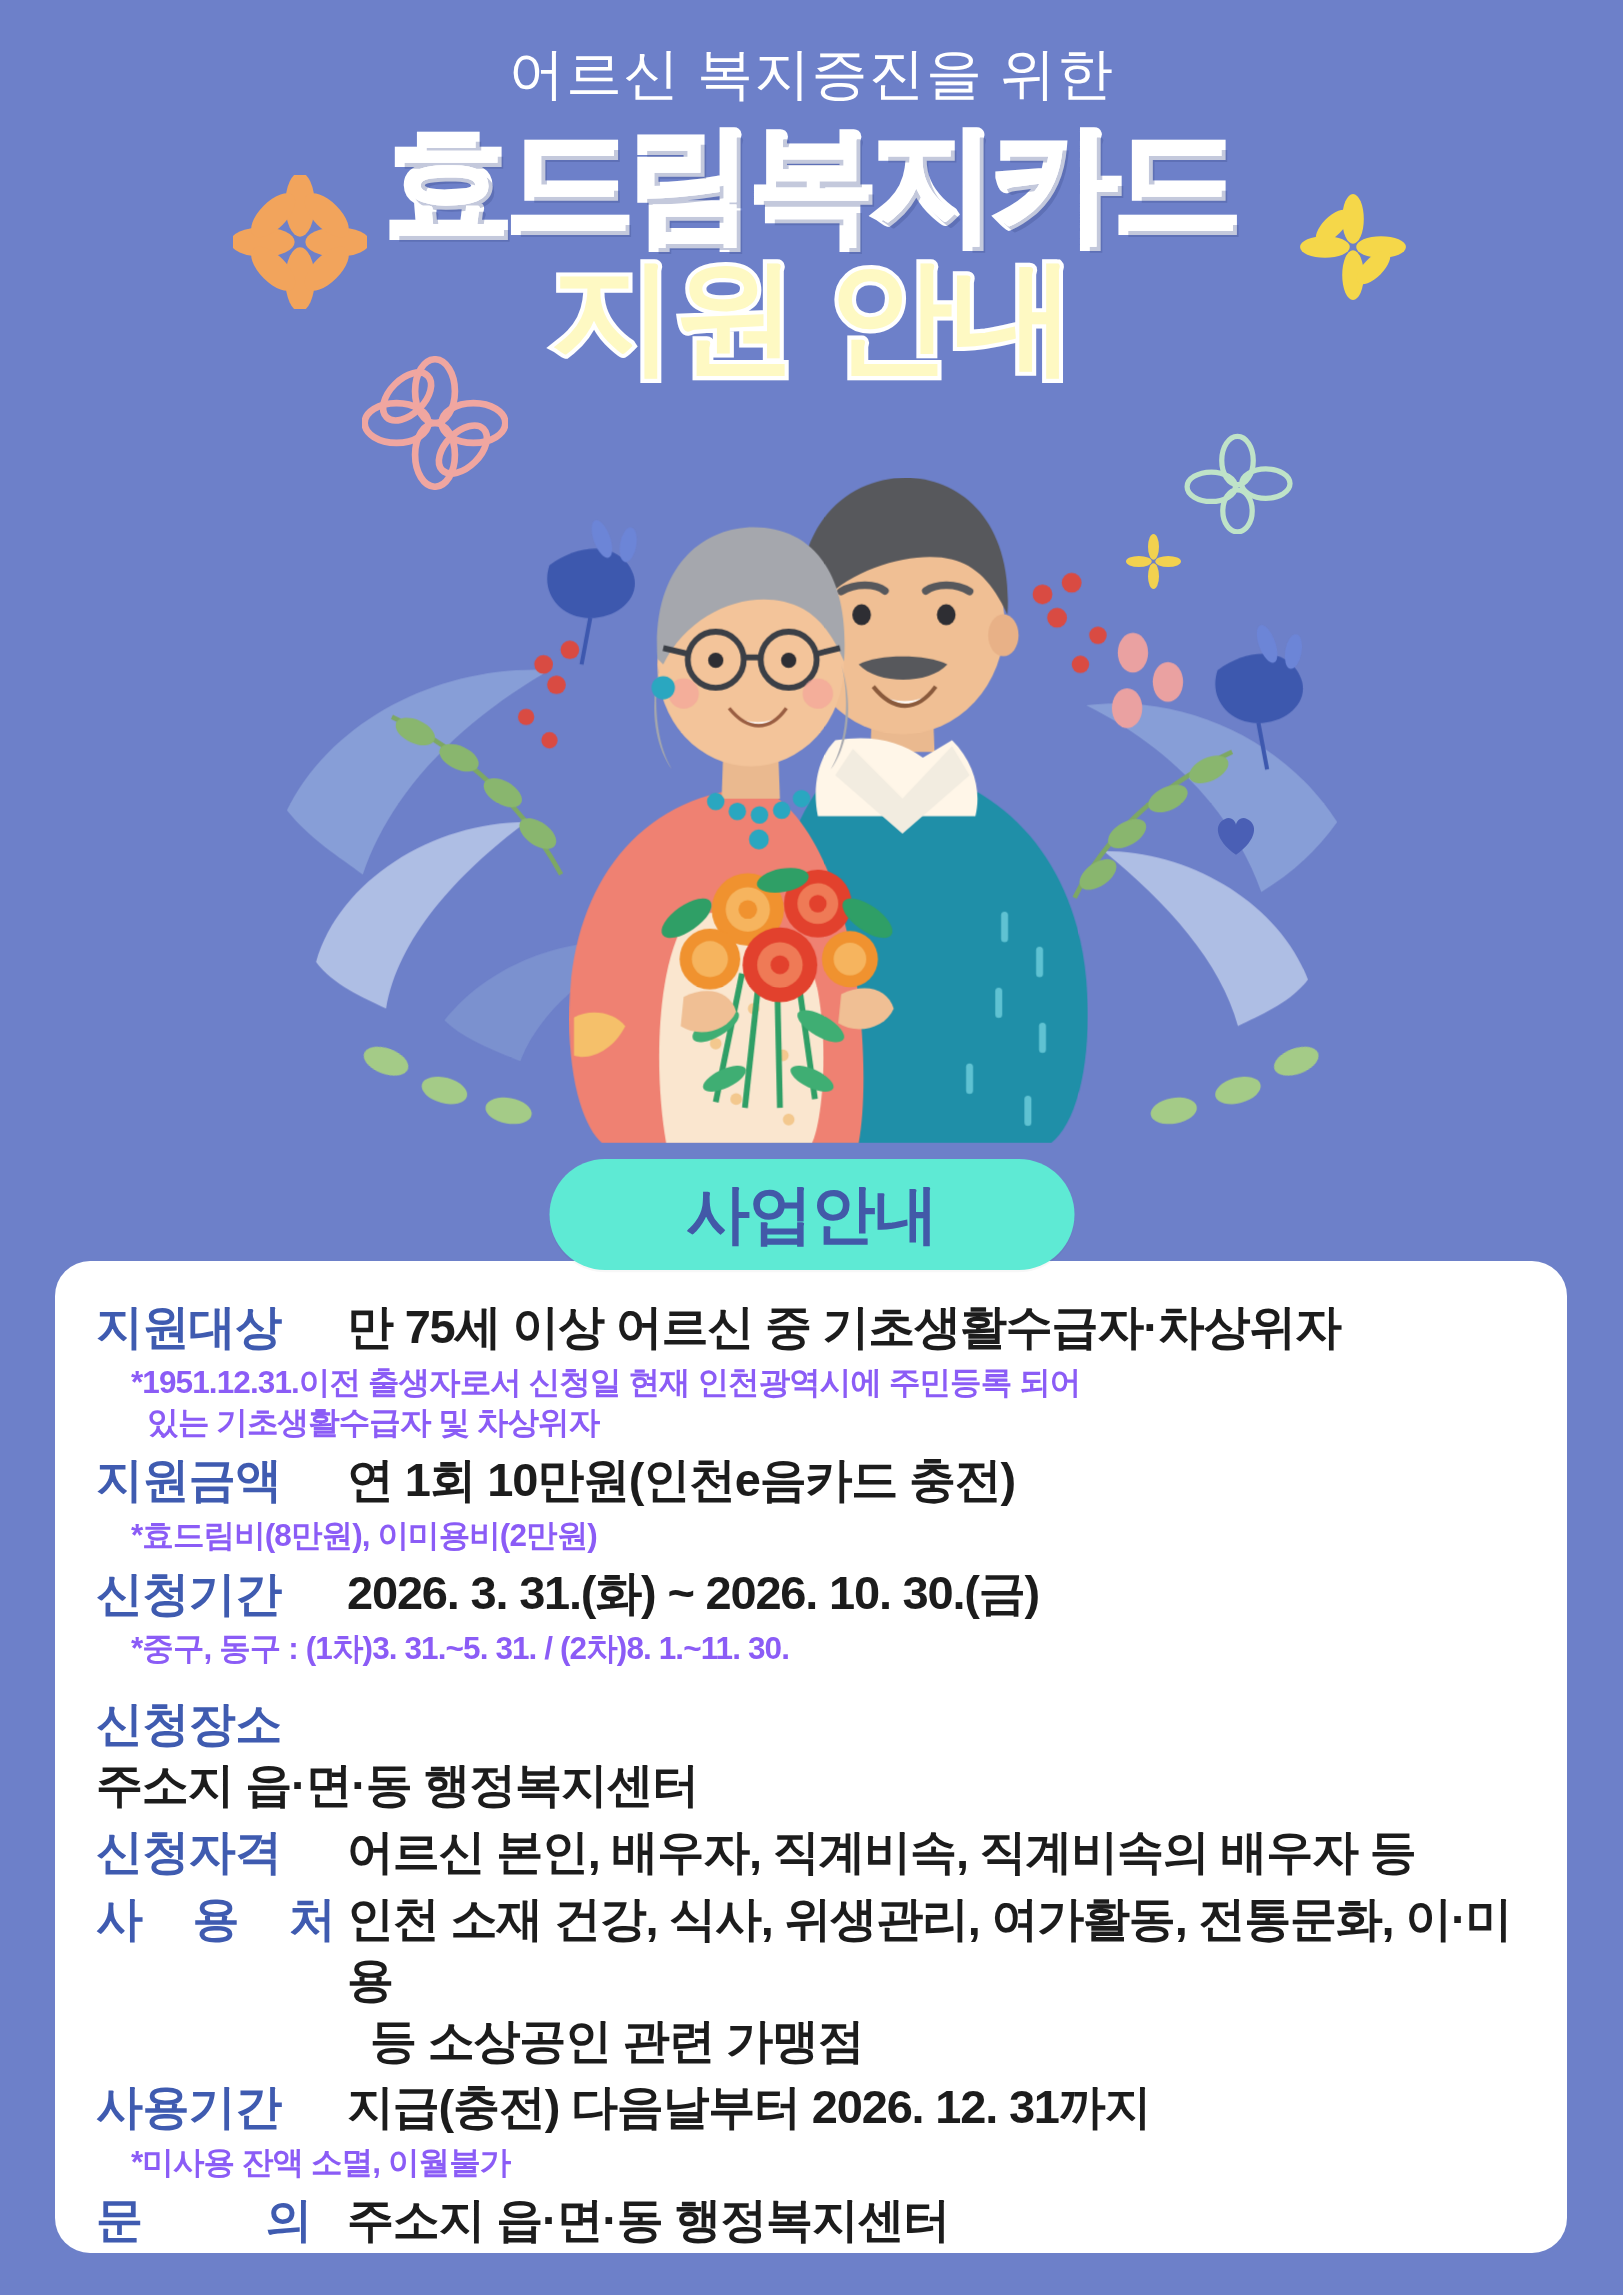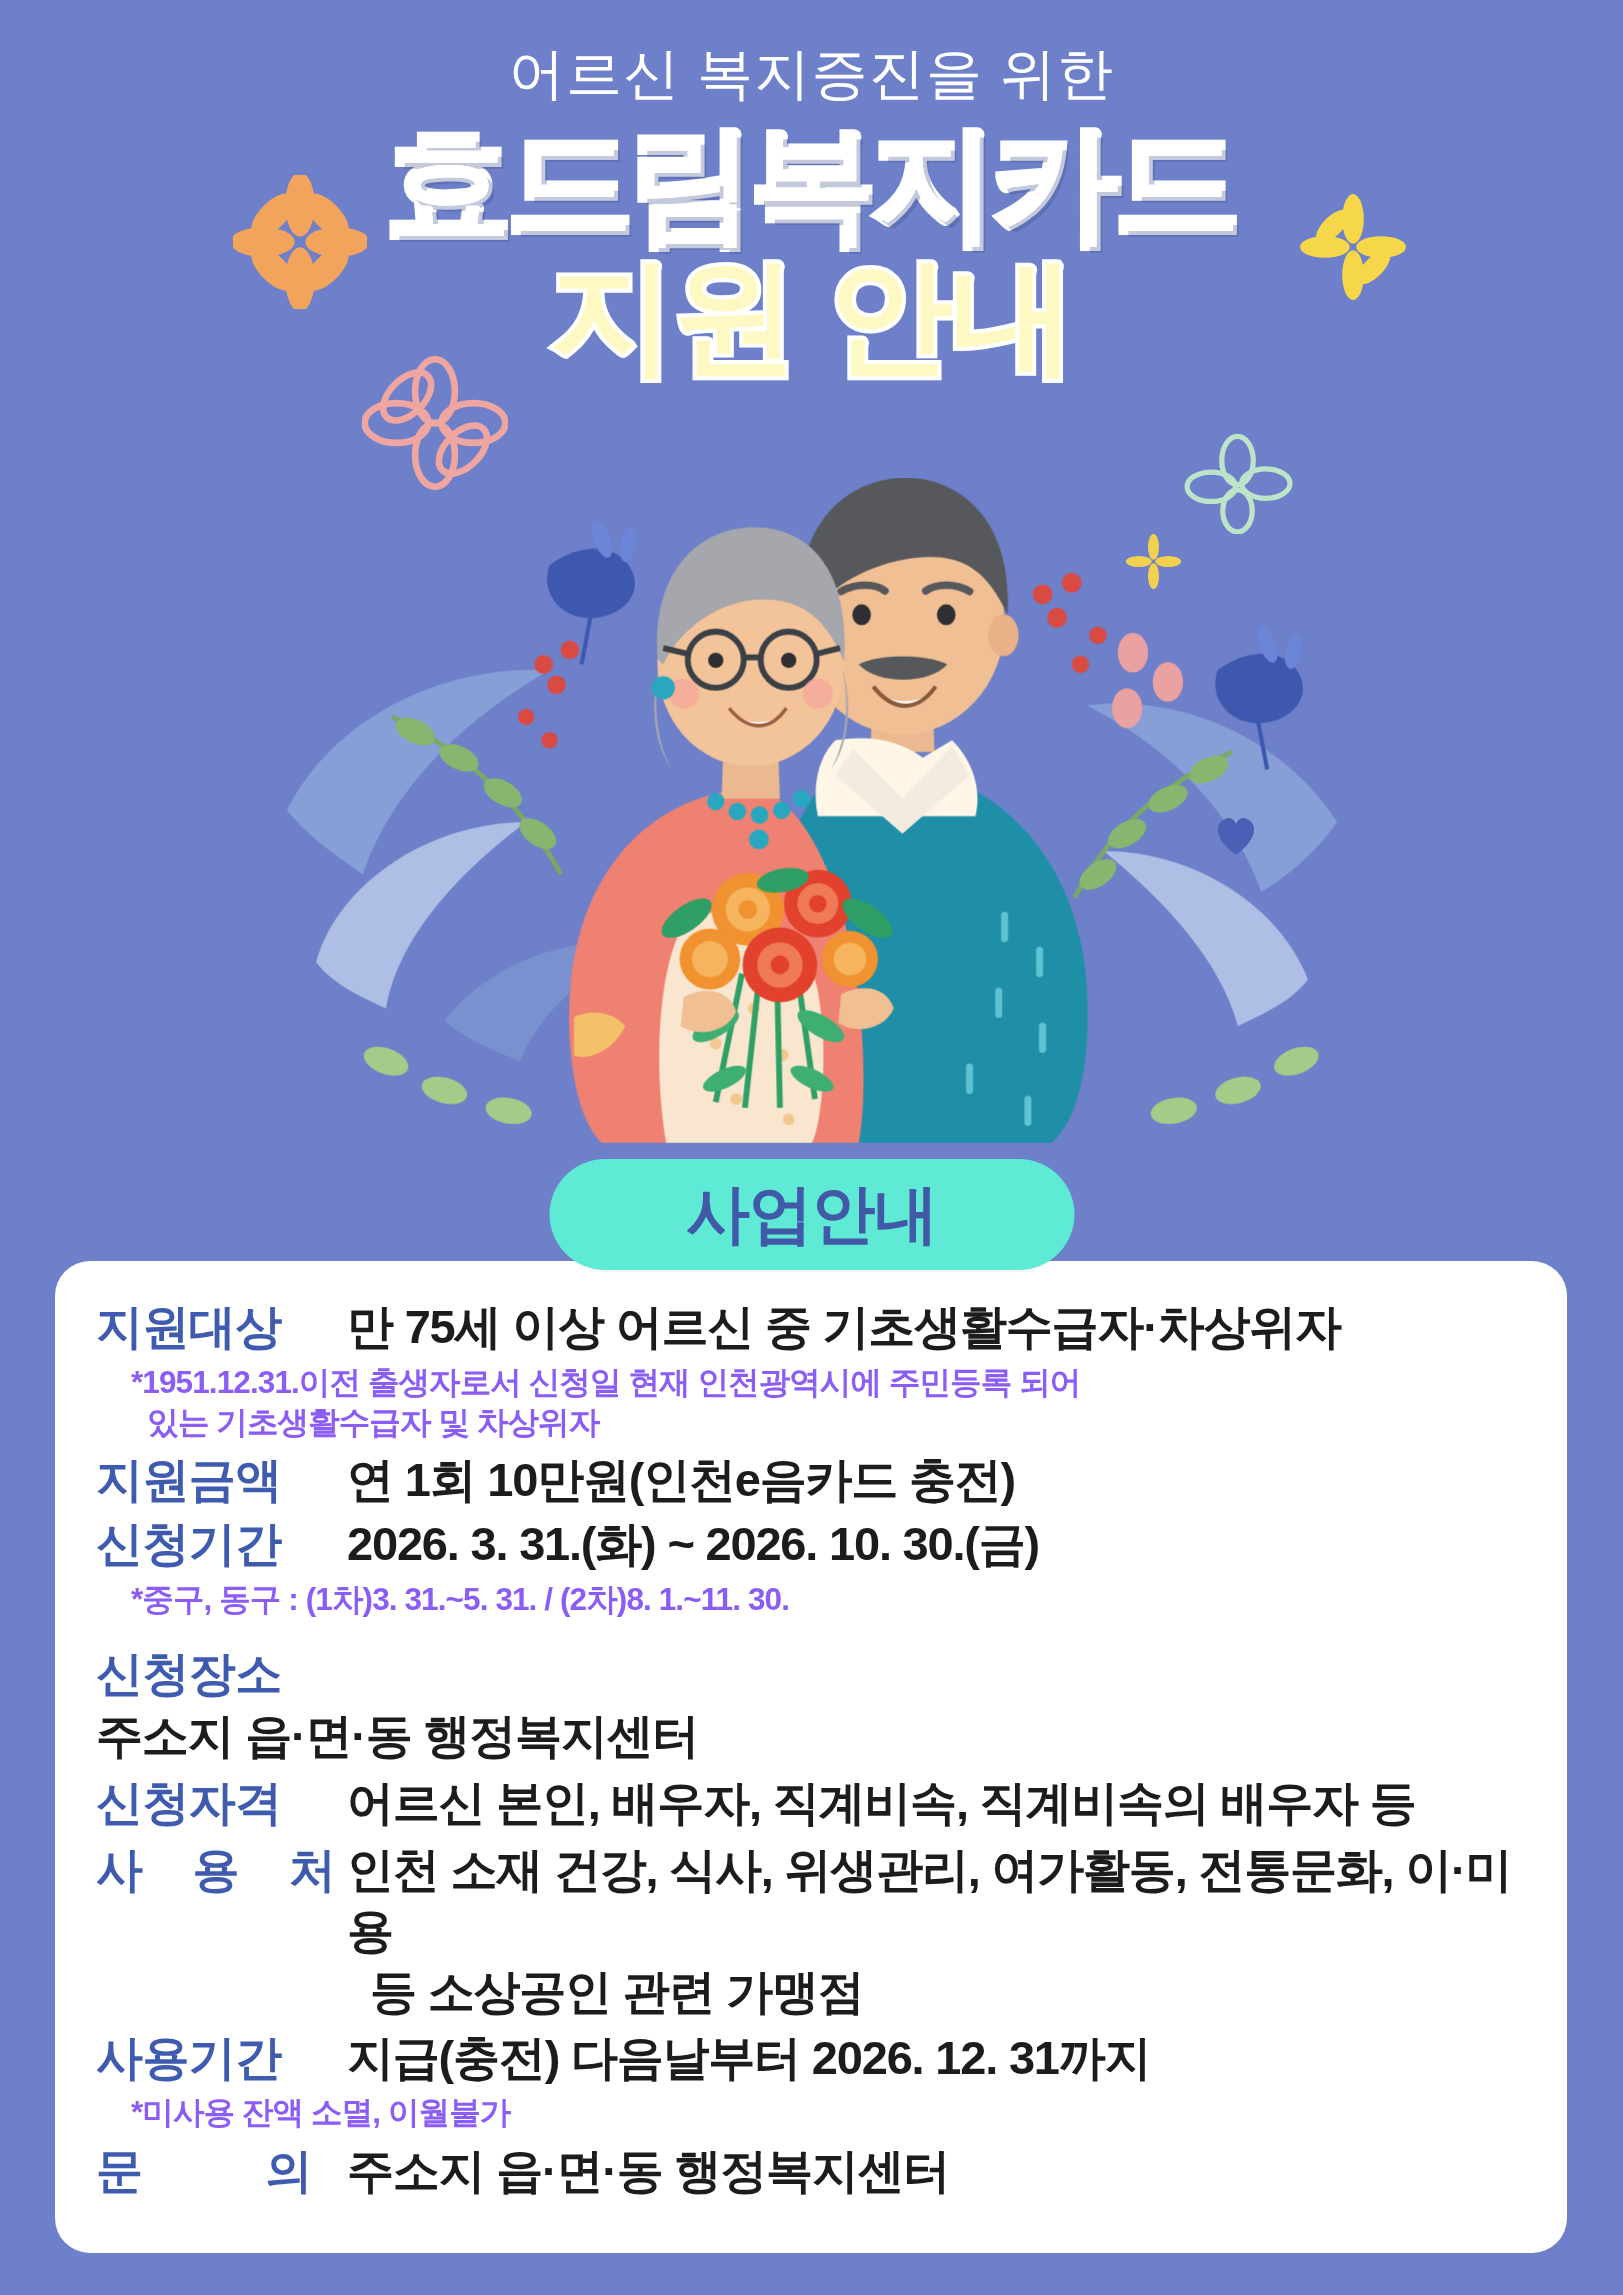--- a/index.html
+++ b/index.html
@@ -446,20 +446,21 @@
         <div class="label">지원대상</div>
         <div class="value">만 75세 이상 어르신 중 기초생활수급자·차상위자</div>
       </div>
       <div class="note">*1951.12.31.이전 출생자로서 신청일 현재 인천광역시에 주민등록 되어</div>
       <div class="note tight subline" style="margin-top:-8.2px;">있는 기초생활수급자 및 차상위자</div>
 
       <div class="row">
         <div class="label">지원금액</div>
         <div class="value">연 1회 10만원(인천e음카드 충전)</div>
       </div>
+      <div class="note">*효드림비(8만원), 이미용비(2만원)</div>
 
       <div class="row">
         <div class="label">신청기간</div>
         <div class="value">2026. 3. 31.(화) ~ 2026. 10. 30.(금)</div>
       </div>
       <div class="note">*중구, 동구 : (1차)3. 31.~5. 31. / (2차)8. 1.~11. 30.</div>
 
       <div class="row" style="margin-top:23px;flex-direction:column;">
         <div class="label">신청장소</div>
         <div class="value">주소지 읍·면·동 행정복지센터</div>

